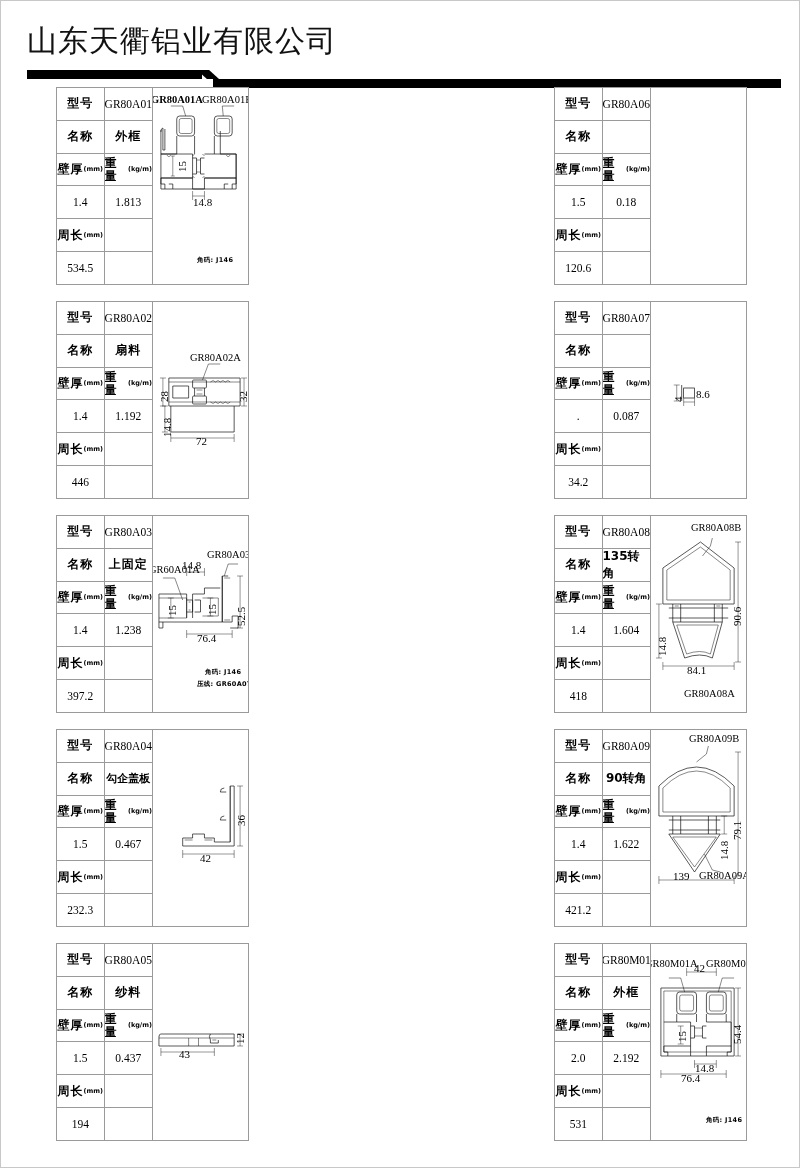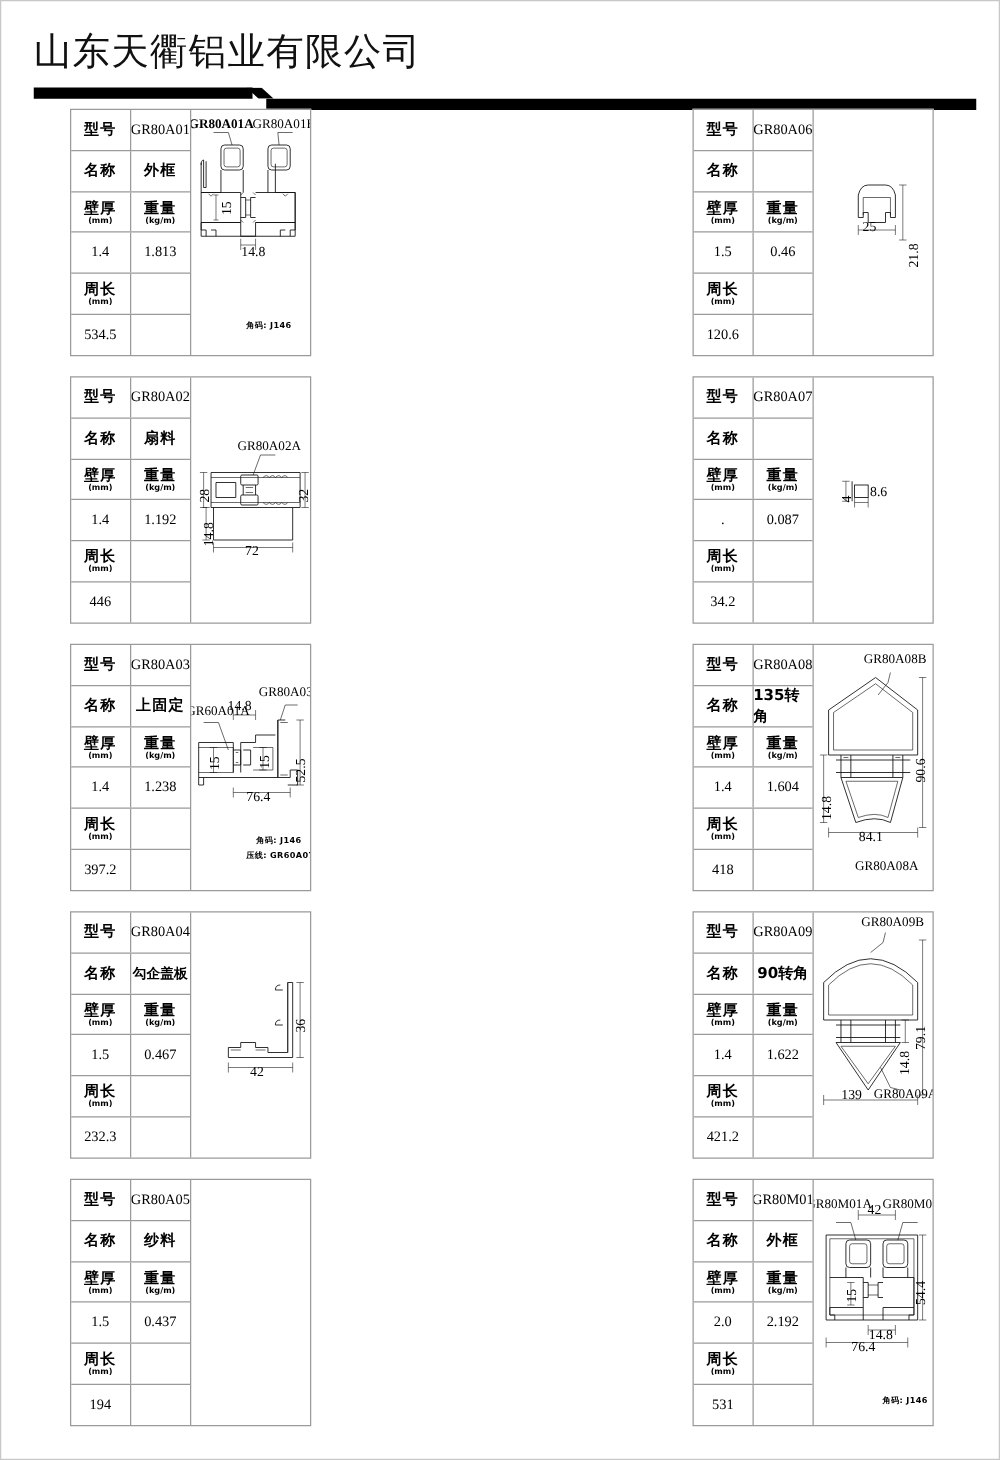--- a/index.html
+++ b/index.html
@@ -30,21 +30,21 @@
   .srow{display:flex;flex:1 1 0;border-bottom:1px solid #9a9a9a;min-height:0;}
   .srow:last-child{border-bottom:none;}
   .cell{flex:1 1 50%;box-sizing:border-box;display:flex;align-items:center;
         justify-content:center;overflow:hidden;}
   .cell.lbl{border-right:1px solid #9a9a9a;}
   .cell.val{justify-content:center;}
   .cn{font-family:"DejaVu Sans",sans-serif;font-size:12px;font-weight:700;letter-spacing:1px;}
   .cn-sm{font-family:"DejaVu Sans",sans-serif;font-size:12px;font-weight:700;letter-spacing:0px;}
   .unit{font-family:"DejaVu Sans",sans-serif;font-size:6.5px;font-weight:700;
         display:block;text-align:center;line-height:7px;}
-  .stack{display:flex;flex-direction:column;align-items:center;justify-content:space-between;line-height:13px;}
+  .stack{display:flex;align-items:center;justify-content:space-between;line-height:13px;}
   .num{font-family:"Liberation Serif",serif;font-size:11.5px;}
   .code{font-family:"Liberation Serif",serif;font-size:11.5px;letter-spacing:0px;}
 
   
   .draw{position:relative;flex:1 1 auto;overflow:hidden;}
   .draw svg{position:absolute;left:0;top:0;width:100%;height:100%;}
   .tag{position:absolute;font-family:"Liberation Serif",serif;font-size:10.5px;
        white-space:nowrap;color:#000;}
   .dim{position:absolute;font-family:"Liberation Serif",serif;font-size:11px;
        white-space:nowrap;color:#000;}
@@ -202,49 +202,38 @@
                   <span class="cn">重量</span>
                   <span class="unit">(kg/m)</span>
                 </span>
               </div>
             </div>
           <div class="srow">
               <div class="cell lbl">
                 <span class="num">1.5</span>
               </div>
               <div class="cell val">
-                <span class="num">0.46</span>
+                <span class="num">0.18</span>
               </div>
             </div>
           <div class="srow">
               <div class="cell lbl">
                 <span class="stack">
                   <span class="cn">周长</span>
                   <span class="unit">(mm)</span>
                 </span>
               </div>
               <div class="cell val"></div>
             </div>
           <div class="srow">
               <div class="cell lbl">
                 <span class="num">120.6</span>
               </div>
               <div class="cell val"></div>
             </div>
-        </div>
-        <div class="draw">
-          <svg viewBox="0 0 96 196" preserveAspectRatio="none">
-            <path class="ln" d="M36 68 Q38 60 44 60 L58 60 Q64 60 66 68 L66 86 L62 86 L62 82 L58 82 L58 90 L44 90 L44 82 L40 82 L40 86 L36 86 Z"></path>
-            <path class="thin" d="M40 70 L40 84 M62 70 L62 84"></path>
-            <path class="thin" d="M40 70 L62 70"></path>
-            <path class="dimline" d="M36 96 L66 96 M36 92 L36 100 M66 92 L66 100"></path>
-            <path class="dimline" d="M72 60 L72 104 M69 60 L75 60 M69 104 L75 104"></path>
-          </svg>
-          <div class="dim" style="left:39px;top:88px;">25</div>
-          <div class="dim vert" style="left:74px;top:126px;">21.8</div>
         </div>
       </div>
     </div>
 
     <div class="row">
 
       <div class="panel">
         <div class="spec">
           <div class="srow">
               <div class="cell lbl">
@@ -790,20 +779,33 @@
               </div>
               <div class="cell val"></div>
             </div>
           <div class="srow">
               <div class="cell lbl">
                 <span class="num">194</span>
               </div>
               <div class="cell val"></div>
             </div>
         </div>
+        <div class="draw">
+          <svg viewBox="0 0 96 196" preserveAspectRatio="none">
+            <path class="ln" d="M8 90 Q6 90 6 93 L6 102 L82 102 L82 90 Z"></path>
+            <path class="thin" d="M6 94 L82 94"></path>
+            <path class="thin" d="M36 94 L36 102 M46 94 L46 102"></path>
+            <path class="ln" d="M58 90 Q56 92 58 96 L58 99 L66 99 L66 96"></path>
+            <path class="thin" d="M60 96 L64 96"></path>
+            <path class="dimline" d="M8 108 L62 108 M8 104 L8 112 M62 104 L62 112"></path>
+            <path class="dimline" d="M88 90 L88 102 M85 90 L91 90 M85 102 L91 102"></path>
+          </svg>
+          <div class="dim" style="left:26px;top:104px;">43</div>
+          <div class="dim vert" style="left:81px;top:100px;">12</div>
+        </div>
       </div>
 
       <div class="panel">
         <div class="spec">
           <div class="srow">
               <div class="cell lbl">
                 <span class="cn">型号</span>
               </div>
               <div class="cell val">
                 <span class="code">GR80M01</span>

